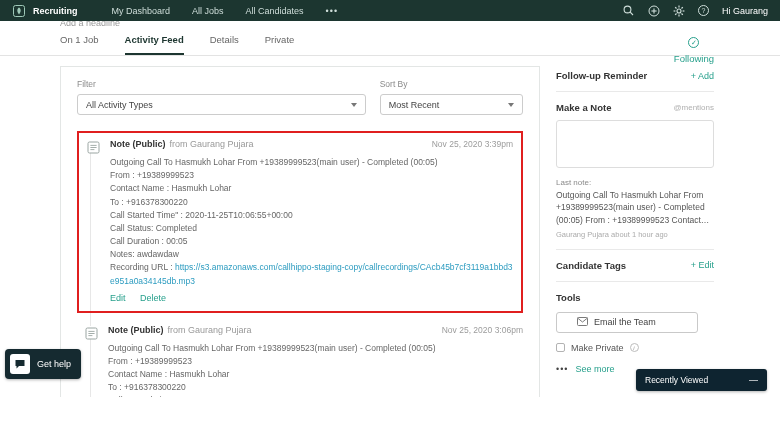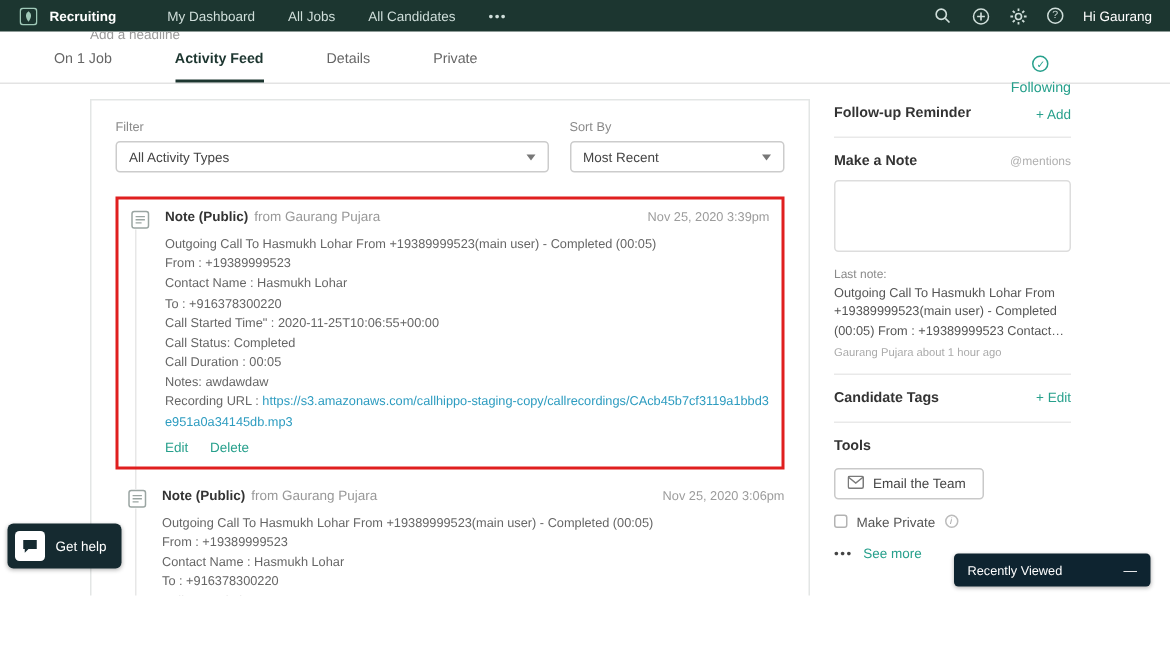--- a/index.html
+++ b/index.html
@@ -31,21 +31,21 @@
   .greeting { color:#ffffff; font-size:9px; cursor:pointer; }
 
   
   .headline-strip { position:absolute; top:21px; left:60px; height:8px; overflow:hidden; }
   .headline-strip span { display:block; margin-top:-3px; font-size:9px; color:#9a9a9a; }
 
   
   .tabs-row {
     position:absolute; top:30px; left:0; right:0; height:26px;
     background:#ffffff; border-bottom:1px solid #e3e3e3;
-    display:flex; align-items:flex-end; padding-left:36px; gap:42px;
+    display:flex; align-items:flex-end; padding-left:60px; gap:26px;
   }
   .tab { font-size:9.5px; color:#666; padding-bottom:8px; cursor:pointer; border-bottom:2px solid transparent; }
   .tab.active { color:#1d3630; font-weight:bold; border-bottom:2px solid #1d3630; }
   .following {
     position:absolute; right:66px; top:37px; display:flex; align-items:center; gap:5px;
     color:#27a08c; font-size:9.5px; cursor:pointer;flex-direction:column;
   }
   .check-circle {
     width:11px; height:11px; border:1px solid #27a08c; border-radius:50%;
     color:#27a08c; font-size:7px; display:flex; align-items:center; justify-content:center;
@@ -101,22 +101,22 @@
     width:100%; height:48px; border:1px solid #ddd; border-radius:3px;
     margin-top:7px; resize:none; font-family:"Liberation Sans", sans-serif; font-size:8.5px;
   }
   .last-note-label { color:#8a8a8a; font-size:8px; margin-top:8px; }
   .last-note-text {
     color:#555; font-size:8.5px; line-height:1.45; margin-top:2px;
     display:-webkit-box; -webkit-line-clamp:3; -webkit-box-orient:vertical; overflow:hidden;
   }
   .last-note-meta { color:#ababab; font-size:7.5px; margin-top:4px; }
   .email-box {
-    border:1px solid #c9c9c9; border-radius:3px; height:21px; width:100px;
-    display:flex; align-items:center; gap:6px; padding:0 8px; margin-top:9px;
+    border:1px solid #c9c9c9; border-radius:3px; height:21px; width:142px;
+    display:flex; align-items:center; gap:6px; padding:0 20px; margin-top:9px;
     color:#444; cursor:pointer; background:#fff;
   }
   .chk-row { display:flex; align-items:center; gap:6px; margin-top:10px; color:#555; cursor:pointer; }
   .chk { width:9px; height:9px; border:1px solid #b3b3b3; border-radius:2px; background:#fff; flex:0 0 9px; }
   .info-circle {
     width:9px; height:9px; border:1px solid #bcbcbc; border-radius:50%;
     color:#9b9b9b; font-size:6px; display:flex; align-items:center; justify-content:center; font-style:italic;
   }
   .see-more { margin-top:11px; display:flex; align-items:center; gap:7px; }
   .see-more .dots { color:#444; font-size:9px; letter-spacing:1px; }

